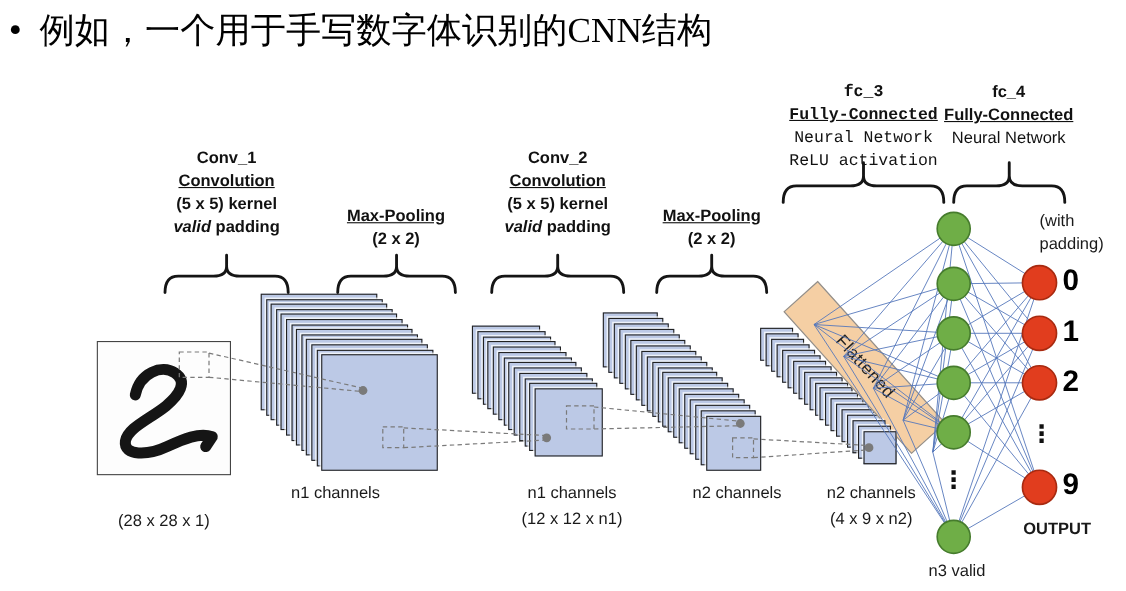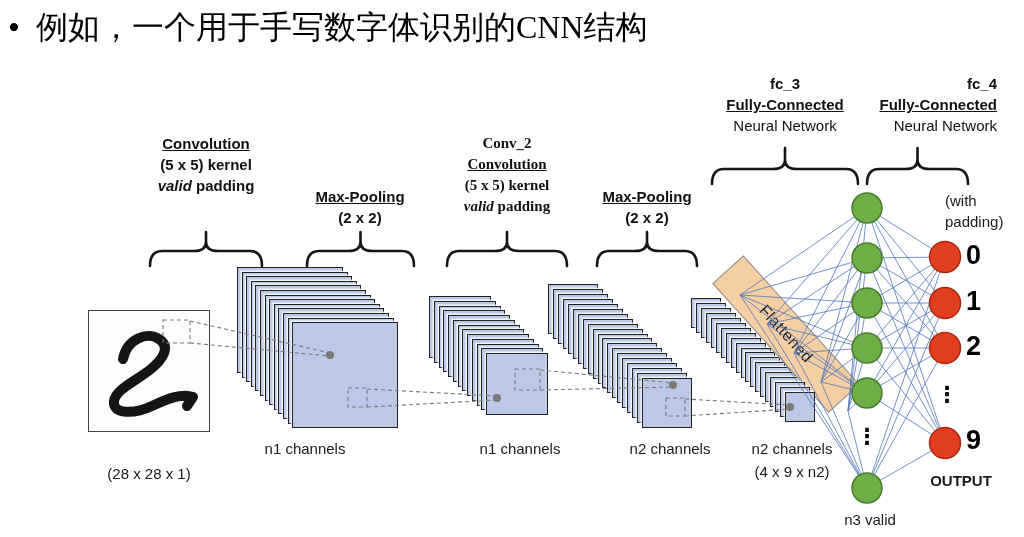--- a/index.html
+++ b/index.html
@@ -210,61 +210,64 @@
       <circle cx="867" cy="488" r="15" fill="#6fae47" stroke="#467c2d" stroke-width="1.5"></circle>
       <circle cx="945" cy="257" r="15.5" fill="#e13d1e" stroke="#a82a10" stroke-width="1.5"></circle>
       <circle cx="945" cy="303" r="15.5" fill="#e13d1e" stroke="#a82a10" stroke-width="1.5"></circle>
       <circle cx="945" cy="348" r="15.5" fill="#e13d1e" stroke="#a82a10" stroke-width="1.5"></circle>
       <circle cx="945" cy="443" r="15.5" fill="#e13d1e" stroke="#a82a10" stroke-width="1.5"></circle>
       <text x="867" y="444" text-anchor="middle" font-size="22" font-weight="bold" fill="#111">⋮</text>
       <text x="947" y="402" text-anchor="middle" font-size="22" font-weight="bold" fill="#111">⋮</text>
     </svg>
 
   <div class="lbl" style="left:126px;top:133px;width:160px;">
+    <div class="b">Conv_1</div>
     <div class="b u">Convolution</div>
     <div class="b">(5 x 5) kernel</div>
     <div class="b"><i>valid</i> <span>padding</span></div>
   </div>
 
   <div class="lbl" style="left:300px;top:186px;width:120px;">
     <div class="b u">Max-Pooling</div>
     <div class="b">(2 x 2)</div>
   </div>
 
-  <div class="lbl" style="left:427px;top:133px;width:160px;font-family:Liberation Serif, serif;">
+  <div class="lbl" style="left:427px;top:133px;width:160px;">
     <div class="b">Conv_2</div>
     <div class="b u">Convolution</div>
     <div class="b">(5 x 5) kernel</div>
     <div class="b"><i>valid</i> <span>padding</span></div>
   </div>
 
   <div class="lbl" style="left:587px;top:186px;width:120px;">
     <div class="b u">Max-Pooling</div>
     <div class="b">(2 x 2)</div>
   </div>
 
-  <div class="lbl" style="left:705px;top:73px;width:160px;">
+  <div class="lbl" style="left:705px;top:73px;width:160px;font-family:Liberation Mono, monospace;">
     <div class="b">fc_3</div>
     <div class="b u">Fully-Connected</div>
     <div>Neural Network</div>
-  </div>
-
-  <div class="lbl" style="left:837px;top:73px;width:160px;text-align:right;">
+    <div>ReLU activation</div>
+  </div>
+
+  <div class="lbl" style="left:837px;top:73px;width:160px;">
     <div class="b">fc_4</div>
     <div class="b u">Fully-Connected</div>
     <div>Neural Network</div>
   </div>
 
   <div class="cap" style="left:84px;top:462px;width:130px;">(28 x 28 x 1)</div>
 
   <div class="cap" style="left:230px;top:437px;width:150px;">
     <div>n1 channels</div>
   </div>
   <div class="cap" style="left:445px;top:437px;width:150px;">
     <div>n1 channels</div>
+    <div>(12 x 12 x n1)</div>
   </div>
   <div class="cap" style="left:595px;top:437px;width:150px;">
     <div>n2 channels</div>
   </div>
   <div class="cap" style="left:717px;top:437px;width:150px;">
     <div>n2 channels</div>
     <div>(4 x 9 x n2)</div>
   </div>
 
   <div class="cap left" style="left:897px;top:190px;width:90px;line-height:21px;">

